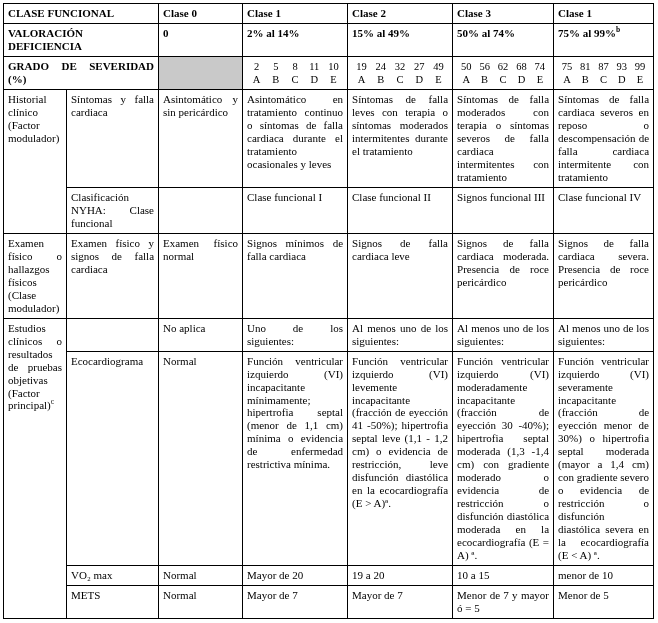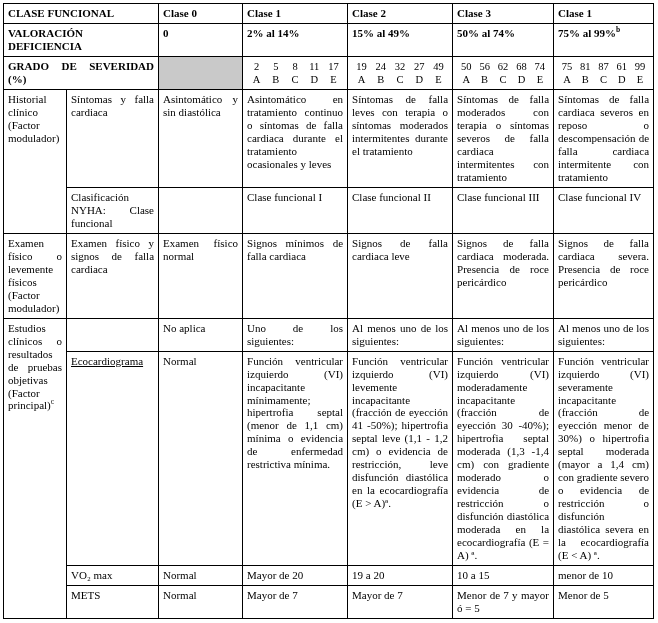--- a/index.html
+++ b/index.html
@@ -39,21 +39,21 @@
     font-weight: bold;
     text-align: left;
     vertical-align: middle;
   }
   .rowlabel {
     font-weight: normal;
     font-size: 11px;
     line-height: 1.2;
     text-align: left;
   }
-  .mid { vertical-align: middle; text-decoration: underline; }
+  .mid { vertical-align: middle; }
 
   
   .scale {
     padding: 2px 4px 3px 4px;
     vertical-align: top;
   }
   .scale .nums, .scale .lets {
     display: flex;
     justify-content: space-between;
     font-size: 10.5px;
@@ -110,21 +110,21 @@
 
       <tr>
         <td class="hdr" colspan="2">GRADO DE SEVERIDAD (%)</td>
         <td class="scale grey"></td>
         <td class="scale">
           <div class="nums">
             <span>2</span>
             <span>5</span>
             <span>8</span>
             <span>11</span>
-            <span>17</span>
+            <span>10</span>
           </div>
           <div class="lets">
             <span>A</span>
             <span>B</span>
             <span>C</span>
             <span>D</span>
             <span>E</span>
           </div>
         </td>
         <td class="scale">
@@ -157,53 +157,53 @@
             <span>C</span>
             <span>D</span>
             <span>E</span>
           </div>
         </td>
         <td class="scale">
           <div class="nums">
             <span>75</span>
             <span>81</span>
             <span>87</span>
-            <span>61</span>
+            <span>93</span>
             <span>99</span>
           </div>
           <div class="lets">
             <span>A</span>
             <span>B</span>
             <span>C</span>
             <span>D</span>
             <span>E</span>
           </div>
         </td>
       </tr>
 
       <tr>
         <td class="rowlabel" rowspan="2">Historial clínico (Factor modulador)</td>
         <td>Síntomas y falla cardiaca</td>
-        <td>Asintomático y sin diastólica</td>
+        <td>Asintomático y sin pericárdico</td>
         <td>Asintomático en tratamiento continuo o síntomas de falla cardiaca durante el tratamiento ocasionales y leves</td>
         <td>Síntomas de falla leves con terapia o síntomas moderados intermitentes durante el tratamiento</td>
         <td>Síntomas de falla moderados con terapia o síntomas severos de falla cardiaca intermitentes con tratamiento</td>
         <td>Síntomas de falla cardiaca severos en reposo o descompensación de falla cardiaca intermitente con tratamiento</td>
       </tr>
       <tr>
         <td>Clasificación NYHA: Clase funcional</td>
         <td></td>
         <td>Clase funcional I</td>
         <td>Clase funcional II</td>
-        <td>Clase funcional III</td>
+        <td>Signos funcional III</td>
         <td>Clase funcional IV</td>
       </tr>
 
       <tr>
-        <td class="rowlabel">Examen físico o levemente físicos (Factor modulador)</td>
+        <td class="rowlabel">Examen físico o hallazgos físicos (Clase modulador)</td>
         <td>Examen físico y signos de falla cardiaca</td>
         <td>Examen físico normal</td>
         <td>Signos mínimos de falla cardiaca</td>
         <td>Signos de falla cardiaca leve</td>
         <td>Signos de falla cardiaca moderada. Presencia de roce pericárdico</td>
         <td>Signos de falla cardiaca severa. Presencia de roce pericárdico</td>
       </tr>
 
       <tr>
         <td class="rowlabel" rowspan="5"><span>Estudios clínicos o resultados de pruebas objetivas (Factor principal)</span><sup>c</sup></td>

